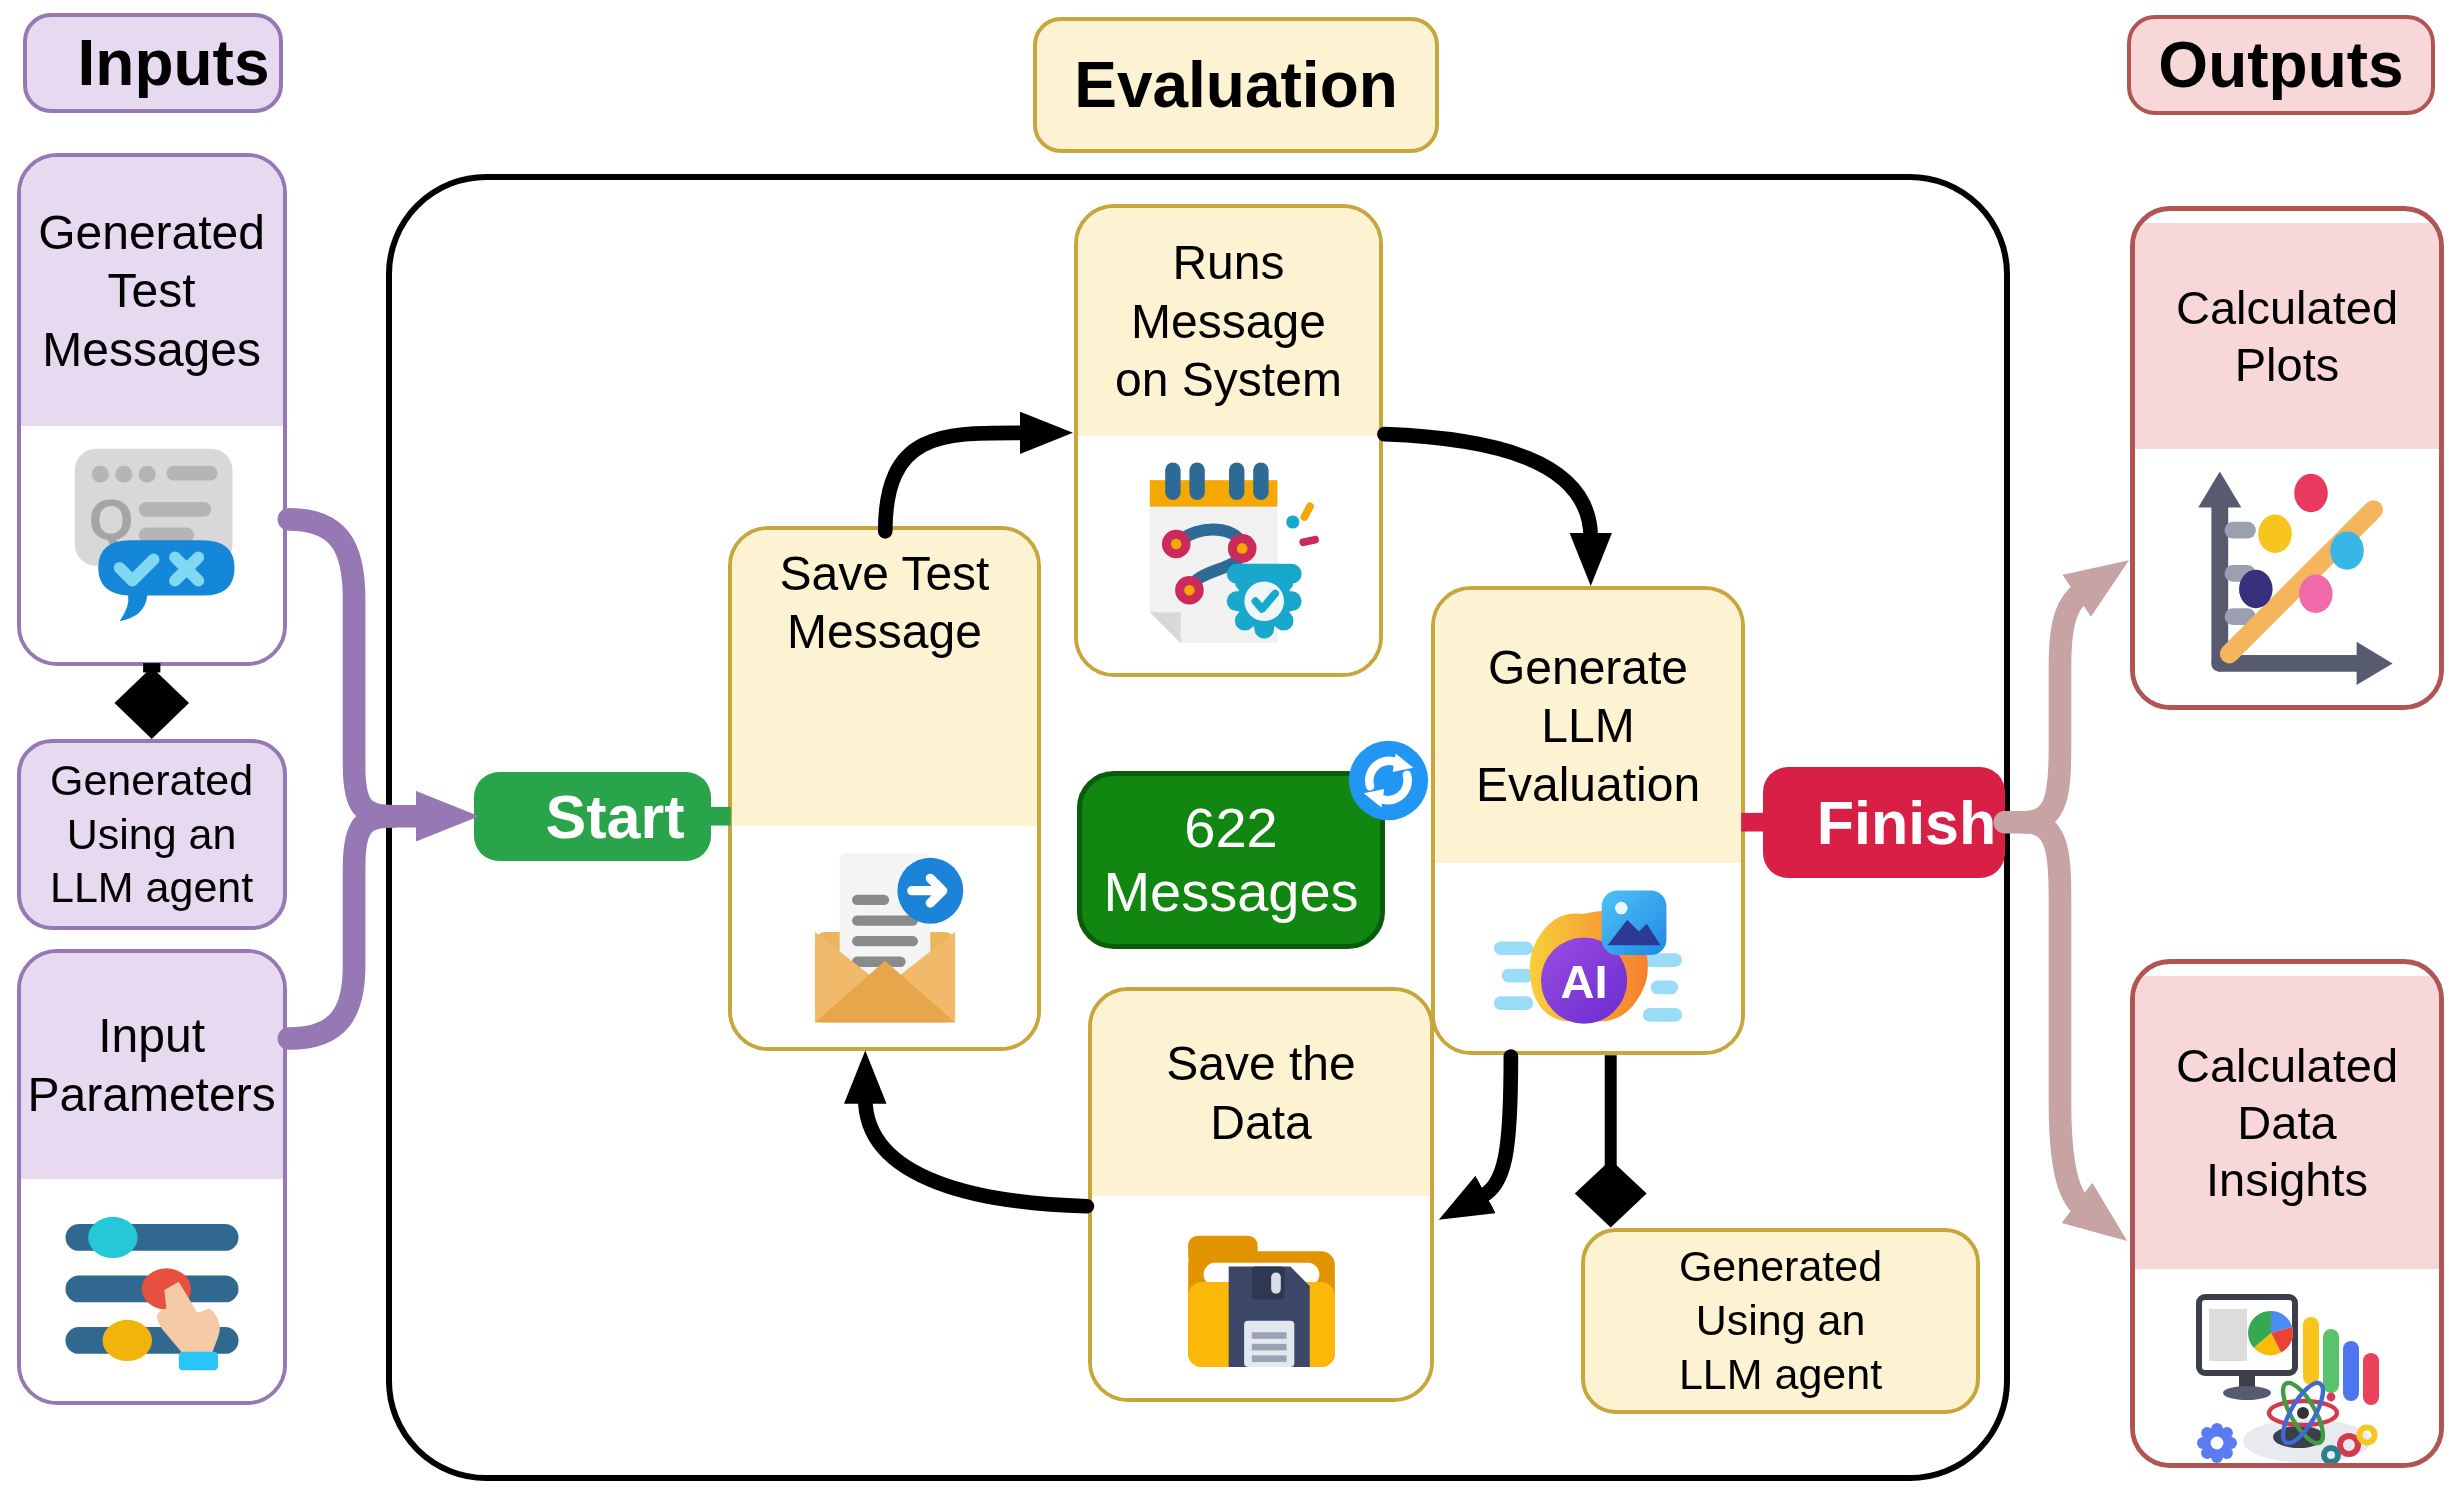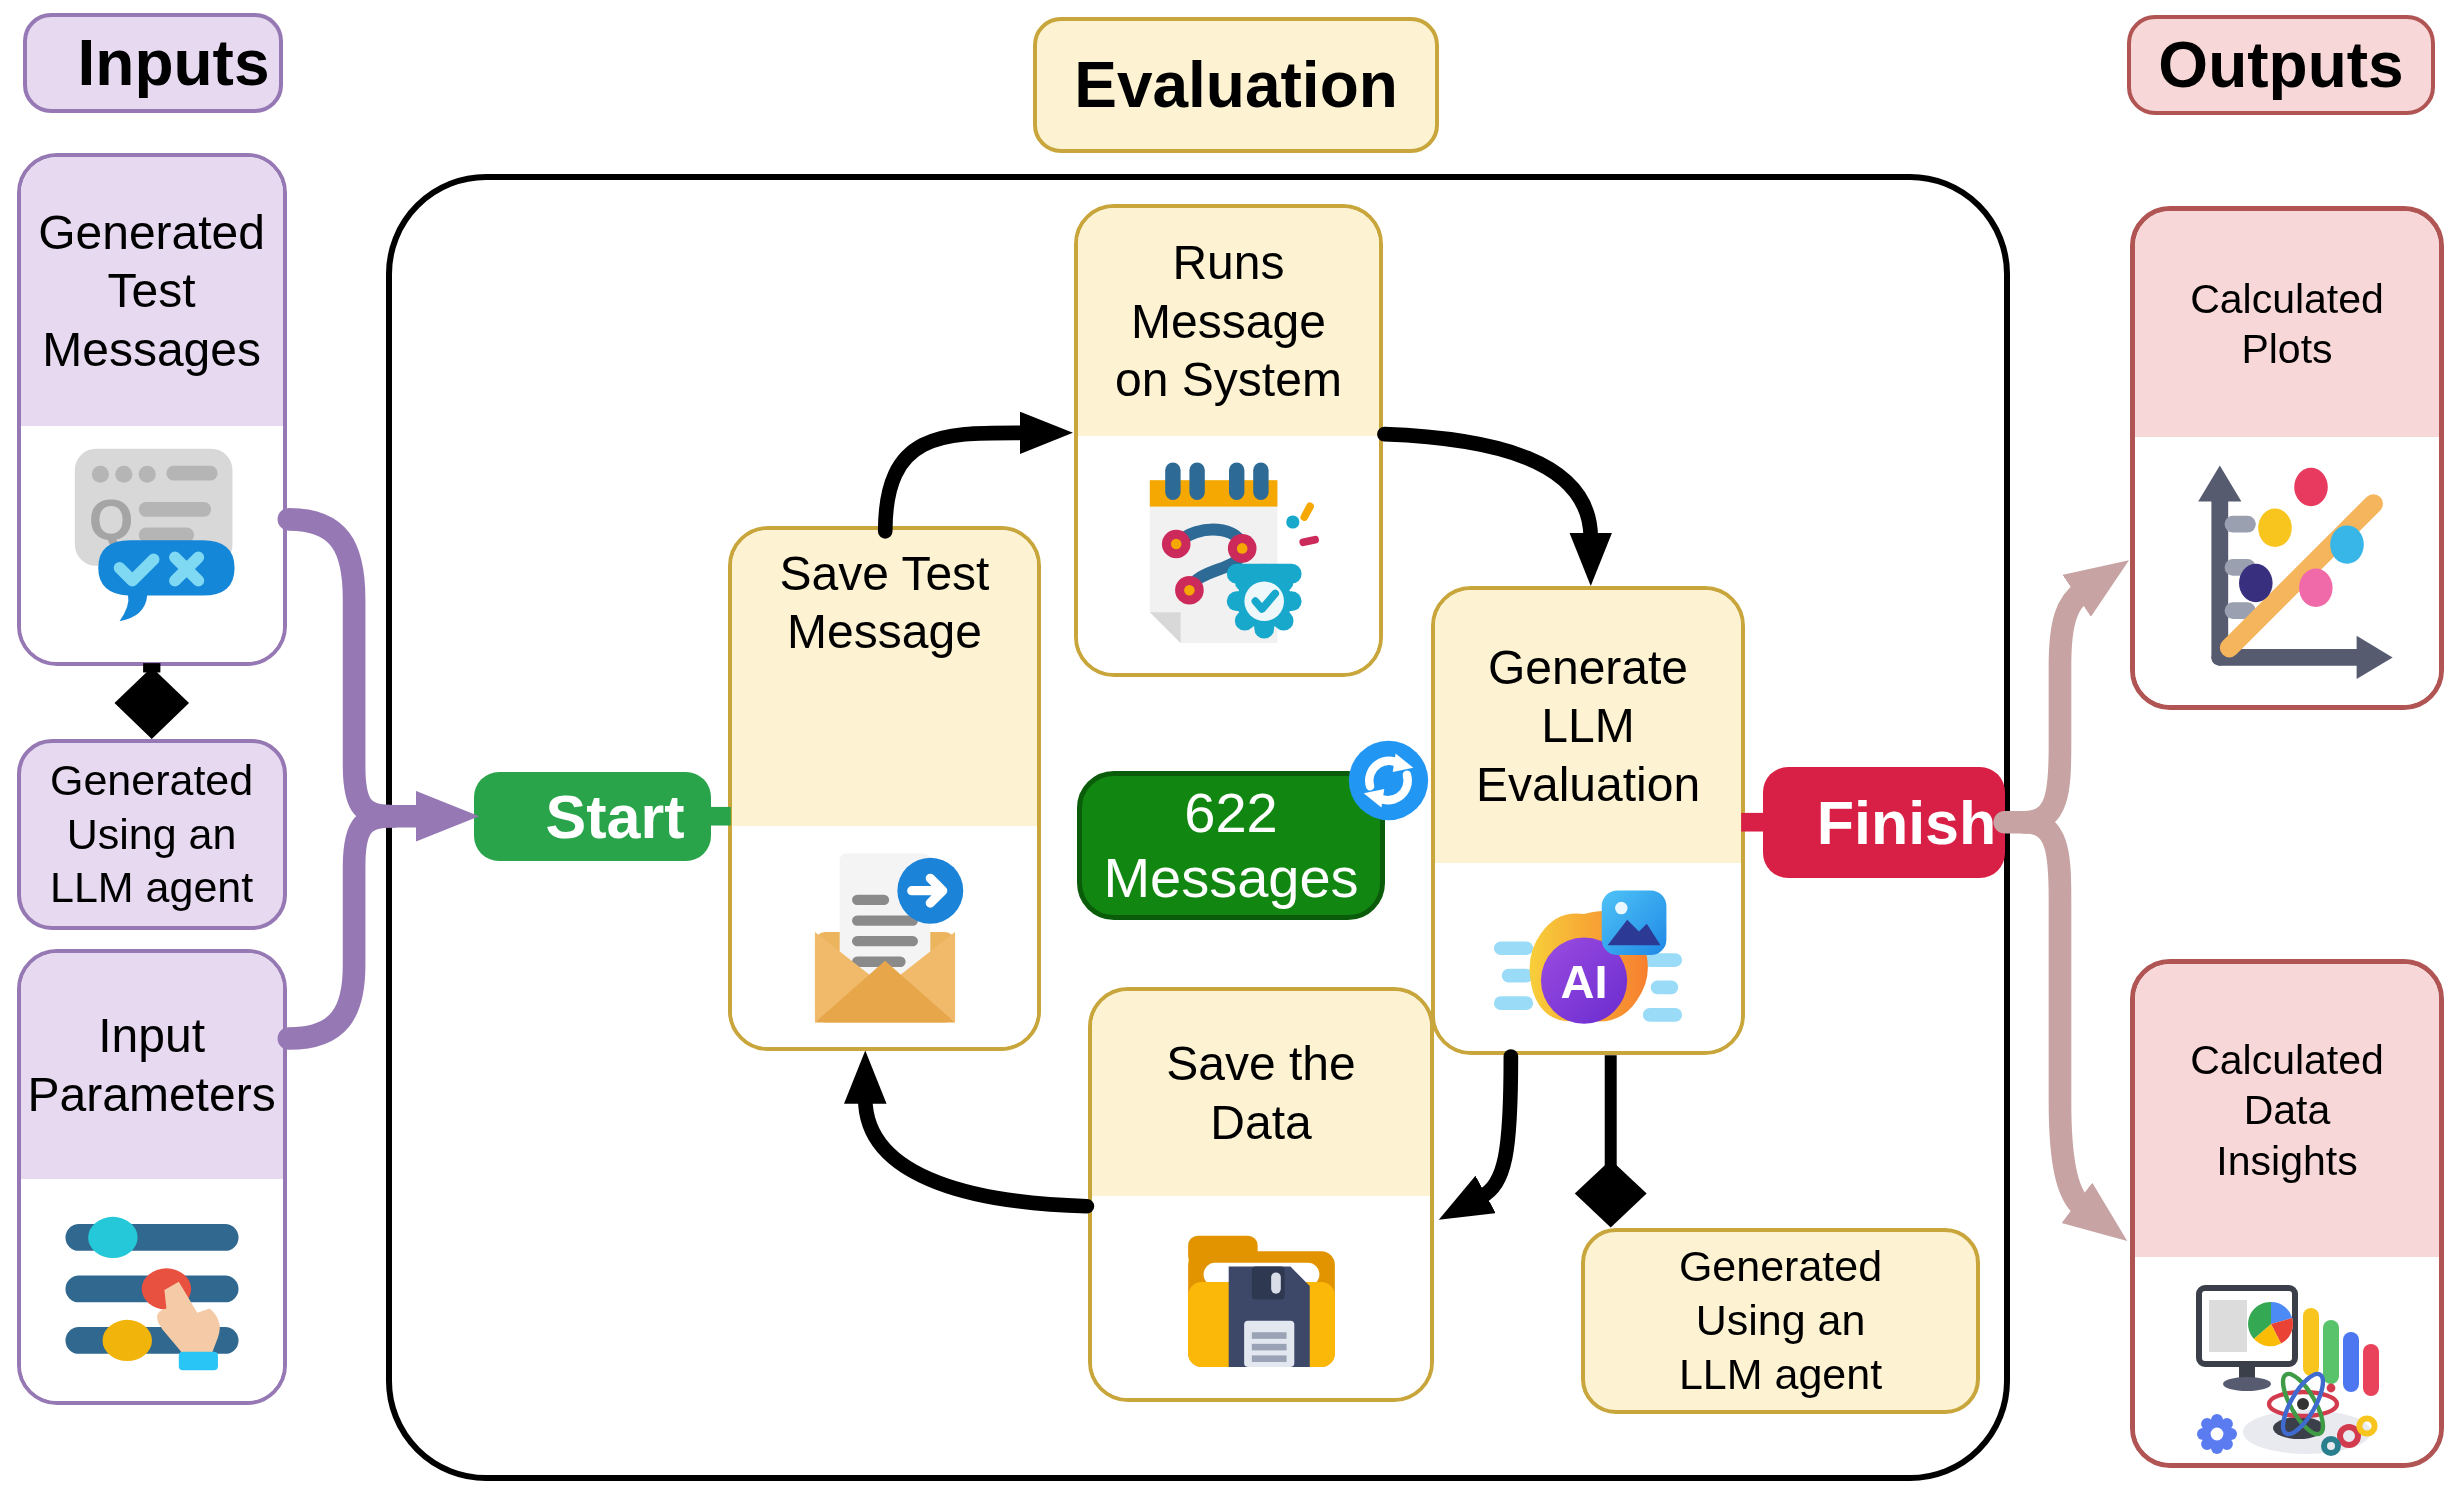--- a/index.html
+++ b/index.html
@@ -14,32 +14,32 @@
              border:6px solid #000;border-radius:100px;background:transparent;}
   .node{position:absolute;box-sizing:border-box;display:flex;flex-direction:column;background:#fff;
         border:4px solid;border-radius:40px;overflow:hidden;}
   .node.purple{border-color:var(--purple-border);}
   .node.gold{border-color:var(--gold-border);}
   .node.pink{border-color:var(--red-border);border-width:5.3px;}
   .node-head{display:flex;align-items:center;justify-content:center;text-align:center;
              white-space:pre-line;font-size:48px;line-height:1.22;flex:none;}
   .node.purple .node-head{background:var(--purple-fill);}
   .node.gold .node-head{background:var(--cream-fill);}
-  .node.pink .node-head{background:var(--pink-fill);font-size:41px;}
+  .node.pink .node-head{background:var(--pink-fill);font-size:47px;margin-top:12px;}
   .head-top{align-items:flex-start;padding-top:14.6px;}
   .node-body{flex:1;display:flex;align-items:center;justify-content:center;background:#fff;}
   .solidbox{position:absolute;box-sizing:border-box;display:flex;align-items:center;justify-content:center;
             text-align:center;white-space:pre-line;}
   .box2{background:var(--purple-fill);border:4px solid var(--purple-border);border-radius:35px;font-size:43px;line-height:1.25;}
   .notebox{background:var(--cream-fill);border:4px solid var(--gold-border);border-radius:35px;font-size:43px;line-height:1.25;}
   .pill{position:absolute;box-sizing:border-box;display:flex;align-items:center;justify-content:center;
         color:#fff;font-weight:bold;font-size:61px;border-radius:25px;padding-left:45px;}
   #start-btn{left:474px;top:772px;width:237px;height:89px;background:var(--green-start);}
   #finish-btn{left:1763px;top:767px;width:242px;height:111px;background:var(--red-finish);}
-  #badge{position:absolute;left:1077px;top:771px;width:308px;height:149px;box-sizing:border-box;
+  #badge{position:absolute;left:1077px;top:771px;width:308px;height:178px;box-sizing:border-box;
          background:var(--green-badge);border:5.3px solid var(--green-badge-border);border-radius:37px;
          display:flex;flex-direction:column;align-items:center;justify-content:center;
          color:#fff;font-size:56px;line-height:1.15;}
   svg.layer{position:absolute;left:0;top:0;width:2462px;height:1494px;pointer-events:none;}
   #refresh-wrap{position:absolute;left:1346px;top:738px;width:85px;height:85px;}
 </style>
 </head>
 <body>
 
 <div id="canvas">

